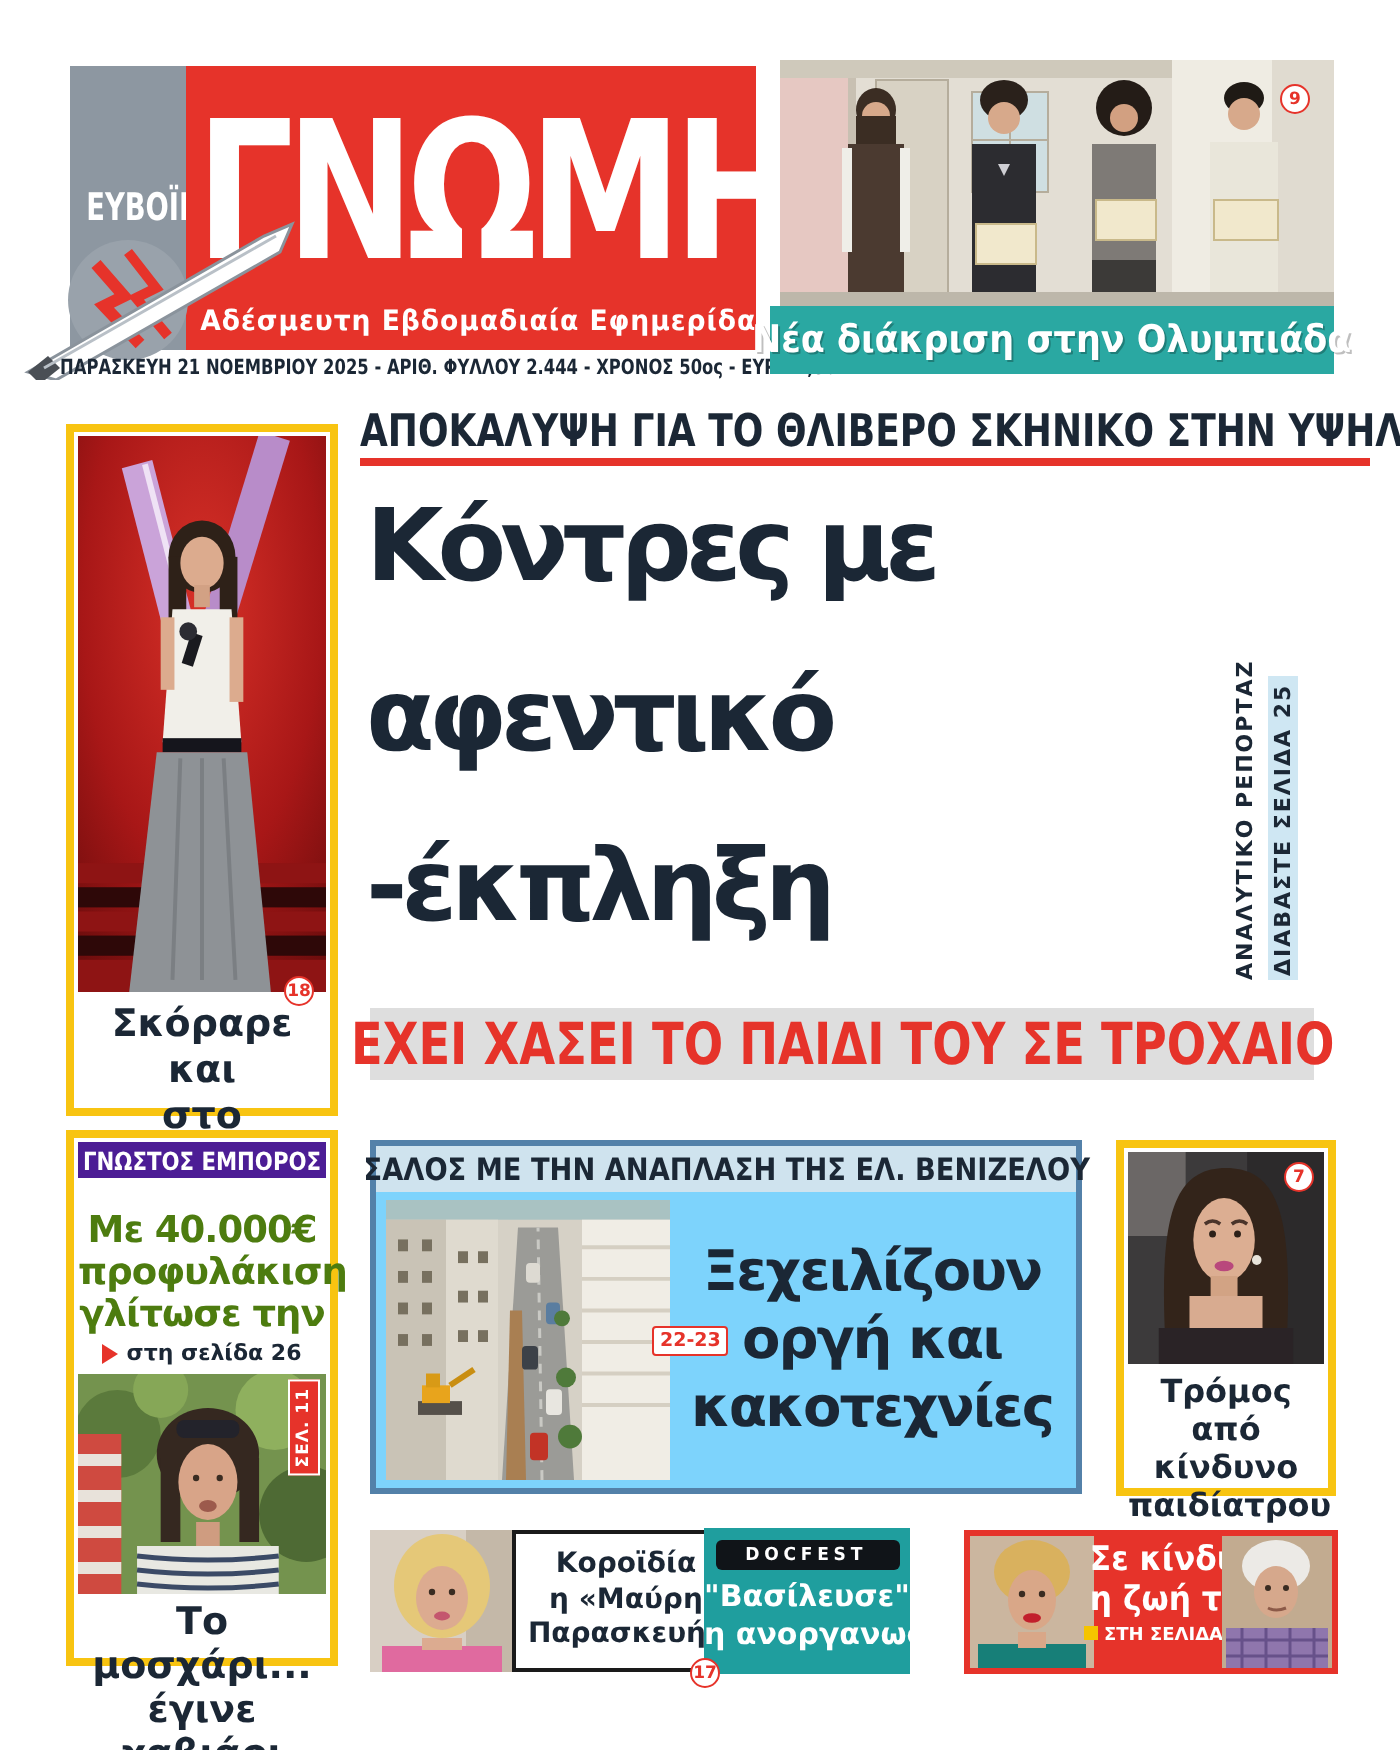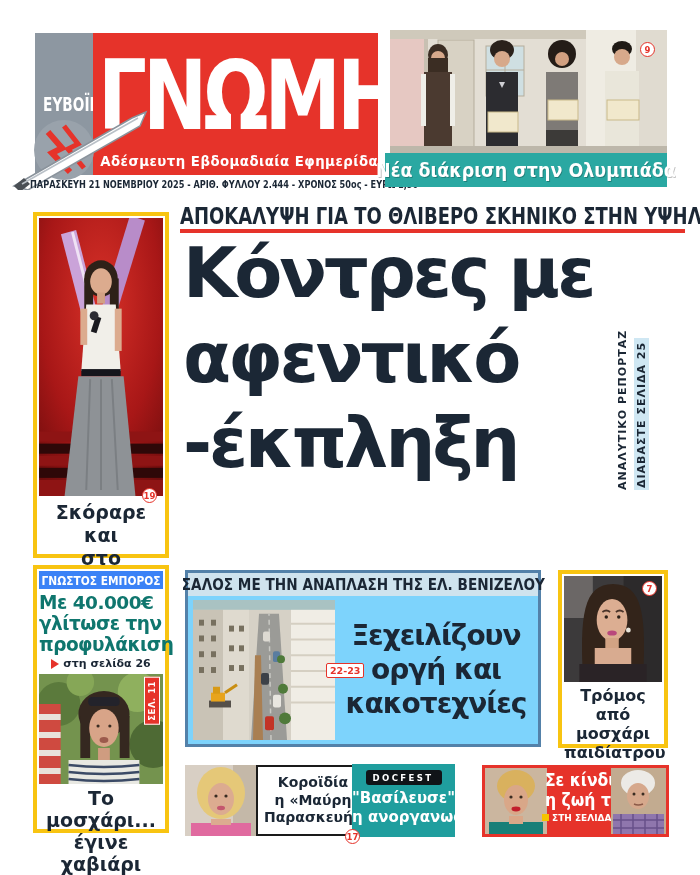--- a/index.html
+++ b/index.html
@@ -27,44 +27,44 @@
   .top-caption { left:385px; top:153px; width:282px; height:34px; background:#2aa8a2;
     display:flex; align-items:center; justify-content:center; }
   .top-caption span { color:#fff; font-weight:800; font-size:19px; white-space:nowrap;
     transform:scaleX(0.92); text-shadow:1px 1px 0 rgba(0,0,0,0.25); }
 
   
   .kicker { left:180px; top:203px; width:505px; height:26px; overflow:visible; }
   .kicker span { display:inline-block; font-size:22.5px; font-weight:800; color:#1b2735;
     white-space:nowrap; transform:scaleX(0.80); transform-origin:0 0; }
   .kicker-underline { left:180px; top:229px; width:505px; height:4px; background:#e6332a; }
-  .headline { left:183px; top:231px; width:470px; font-size:70px; font-weight:800;
+  .headline { left:183px; top:231px; width:470px; font-size:50px; font-weight:800;
     letter-spacing:-3px; line-height:85px; color:#1b2735; }
   .headline span { display:block; white-space:nowrap; }
   .side-note { left:616px; top:338px; height:152px; display:flex; gap:5px; }
   .side-note span { writing-mode:vertical-rl; transform:rotate(180deg); font-size:11px;
     font-weight:800; color:#1b2735; letter-spacing:1px; white-space:nowrap; }
   .side-note .hl { background:#cfe7f3; padding:2px 1px; }
   .subhead-band { left:185px; top:504px; width:472px; height:36px; background:#dedede;
     display:flex; align-items:center; justify-content:center; }
   .subhead-band span { color:#e6332a; font-weight:800; font-size:29px; white-space:nowrap;
     transform:scaleX(0.80); }
 
   
   .ybox { border:4px solid #f8c411; background:#fff; }
   .voice-box { left:33px; top:212px; width:136px; height:346px; padding:2px; }
   .voice-photo { width:124px; height:278px; display:block; }
   .caption { font-weight:800; color:#1b2735; text-align:center; }
   .voice-caption { font-size:19px; line-height:23px; margin-top:5px; }
 
   .merchant-box { left:33px; top:565px; width:136px; height:268px; padding:2px; }
-  .red-banner { height:18px; background:#3b82f6; display:flex; align-items:center; justify-content:center; }
+  .red-banner { height:18px; background:#4c1d95; display:flex; align-items:center; justify-content:center; }
   .red-banner span { color:#fff; font-size:12.5px; font-weight:800; white-space:nowrap; transform:scaleX(0.85); }
   .merchant-headline { font-size:18.5px; line-height:21px; letter-spacing:-0.5px;
-    font-weight:800; color:#0f766e; text-align:left; margin-top:3px; }
+    font-weight:800; color:#4d7c0f; text-align:center; margin-top:16px; }
   .merchant-headline span { display:block; }
   .page-ref { text-align:center; margin-top:2px; font-size:11px; font-weight:800; color:#1b2735; }
   .tri { display:inline-block; width:0; height:0; border-left:8px solid #e6332a;
     border-top:5px solid transparent; border-bottom:5px solid transparent; margin-right:4px; vertical-align:middle; }
   .merchant-photo-wrap { position:relative; margin-top:4px; }
   .merchant-photo { width:124px; height:110px; display:block; }
   .sel-tag { position:absolute; top:3px; right:3px; background:#e6332a; color:#fff;
     font-size:8.5px; font-weight:800; writing-mode:vertical-rl; transform:rotate(180deg);
     padding:3px 2px; letter-spacing:0.5px; border:1px solid #fff; }
   .merchant-caption { font-size:19px; line-height:22px; margin-top:3px; }
@@ -87,21 +87,21 @@
 
   
   .bf-photo { left:185px; top:765px; width:71px; height:71px; }
   .bf-box { left:256px; top:765px; width:114px; height:71px; background:#fff; border:2px solid #1a1a1a;
     display:flex; flex-direction:column; align-items:center; justify-content:center; }
   .bf-box .ln { font-size:14px; line-height:17.5px; font-weight:800; color:#1b2735; white-space:nowrap; }
   .bf-tag { position:absolute; right:2px; top:8px; font-size:6.5px; font-weight:700; color:#666;
     writing-mode:vertical-rl; letter-spacing:0.5px; }
 
   .doc-box { left:352px; top:764px; width:103px; height:73px; background:#1f9e9e; }
-  .doc-pill { margin:6px auto 0; width:76px; height:15px; background:#101418; border-radius:3px;
+  .doc-pill { margin:6px auto 0; width:92px; height:15px; background:#101418; border-radius:3px;
     display:flex; align-items:center; justify-content:center; }
   .doc-pill span { color:#fff; font-size:9px; font-weight:800; letter-spacing:2.5px; transform:scaleX(0.95); white-space:nowrap; }
   .doc-lines { margin-top:4px; text-align:center; color:#fff; font-weight:800; font-size:15px; line-height:19px; }
   .doc-lines span { display:block; white-space:nowrap; }
 
   .danger-box { left:482px; top:765px; width:187px; height:72px; background:#e6332a; }
   .danger-photo-l { position:absolute; left:3px; top:3px; width:62px; height:66px; }
   .danger-photo-r { position:absolute; right:3px; top:3px; width:55px; height:66px; }
   .danger-text { position:absolute; left:60px; right:54px; top:5px; text-align:center; color:#fff; }
   .danger-text .ln { display:block; font-size:17px; line-height:20px; font-weight:800;
@@ -183,20 +183,23 @@
   </div>
   <div class="abs kicker-underline"></div>
   <div class="abs headline">
     <span>Κόντρες με</span>
     <span>αφεντικό</span>
     <span>-έκπληξη</span>
   </div>
   <div class="abs side-note">
     <span>ΑΝΑΛΥΤΙΚΟ ΡΕΠΟΡΤΑΖ</span>
     <span class="hl">ΔΙΑΒΑΣΤΕ ΣΕΛΙΔΑ 25</span>
+  </div>
+  <div class="abs subhead-band">
+    <span>ΕΧΕΙ ΧΑΣΕΙ ΤΟ ΠΑΙΔΙ ΤΟΥ ΣΕ ΤΡΟΧΑΙΟ</span>
   </div>
 
   <div class="abs ybox voice-box">
     <svg class="voice-photo" viewBox="0 0 126 276" preserveAspectRatio="none">
       <defs>
         <radialGradient id="vg" cx="50%" cy="30%" r="80%">
           <stop offset="0%" stop-color="#d83128"></stop>
           <stop offset="60%" stop-color="#a81717"></stop>
           <stop offset="100%" stop-color="#6d0d0d"></stop>
         </radialGradient>
@@ -217,35 +220,35 @@
       <rect x="59" y="74" width="8" height="11" fill="#d2a184"></rect>
       <polygon points="48,86 78,86 83,152 43,152" fill="#f1efe9"></polygon>
       <rect x="42" y="90" width="7" height="36" fill="#dcab8e"></rect>
       <rect x="77" y="90" width="7" height="42" fill="#dcab8e"></rect>
       <rect x="55" y="98" width="6" height="16" fill="#1a1a1f" transform="rotate(18 58 106)"></rect>
       <circle cx="56" cy="97" r="4.5" fill="#2c2c33"></circle>
       <rect x="43" y="150" width="40" height="7" fill="#15151c"></rect>
       <polygon points="40,157 86,157 98,276 26,276" fill="#8e9296"></polygon>
       <path d="M52,160 L48,270 M63,160 L63,270 M74,160 L80,270" stroke="#7b7f83" stroke-width="2" fill="none"></path>
     </svg>
-    <div class="num-badge" style="right:8px; top:272px;">19</div>
+    <div class="num-badge" style="right:8px; top:272px;">18</div>
     <div class="caption voice-caption">
       <span style="display:block">Σκόραρε και</span>
       <span style="display:block">στο «Voice»</span>
     </div>
   </div>
 
   <div class="abs ybox merchant-box">
     <div class="red-banner">
       <span>ΓΝΩΣΤΟΣ ΕΜΠΟΡΟΣ</span>
     </div>
     <div class="merchant-headline">
       <span>Με 40.000€</span>
+      <span>προφυλάκιση</span>
       <span>γλίτωσε την</span>
-      <span>προφυλάκιση</span>
     </div>
     <div class="page-ref">
       <span class="tri"></span><span>στη σελίδα 26</span>
     </div>
     <div class="merchant-photo-wrap">
       <svg class="merchant-photo" viewBox="0 0 126 110" preserveAspectRatio="none">
         <rect width="126" height="110" fill="#74934e"></rect>
         <circle cx="20" cy="30" r="22" fill="#5b7a3c"></circle>
         <circle cx="100" cy="18" r="20" fill="#8fb05e"></circle>
         <circle cx="116" cy="70" r="24" fill="#4e6a34"></circle>
@@ -347,21 +350,21 @@
       <circle cx="57" cy="41" r="1.8" fill="#2c2018"></circle>
       <ellipse cx="50" cy="57" rx="5" ry="2.6" fill="#b9487c"></ellipse>
       <circle cx="67" cy="54" r="2.5" fill="#e8e4da"></circle>
       <rect x="43" y="62" width="14" height="14" fill="#d2a384"></rect>
       <rect x="32" y="72" width="38" height="18" fill="#d8ab90"></rect>
       <rect x="16" y="88" width="70" height="18" fill="#2a2326"></rect>
     </svg>
     <div class="num-badge" style="right:7px; top:7px;">7</div>
     <div class="caption ped-caption">
       <span style="display:block">Τρόμος από</span>
-      <span style="display:block">μοσχάρι</span>
+      <span style="display:block">κίνδυνο</span>
       <span style="display:block">παιδίατρου</span>
     </div>
   </div>
 
   <svg class="abs bf-photo" viewBox="0 0 71 71" preserveAspectRatio="none">
     <rect width="71" height="71" fill="#d8cfc4"></rect>
     <rect x="48" y="0" width="23" height="71" fill="#c4b8a8"></rect>
     <ellipse cx="36" cy="28" rx="24" ry="26" fill="#e5c878"></ellipse>
     <ellipse cx="36" cy="34" rx="13" ry="16" fill="#dcab90"></ellipse>
     <circle cx="31" cy="31" r="1.6" fill="#3a2c22"></circle>

